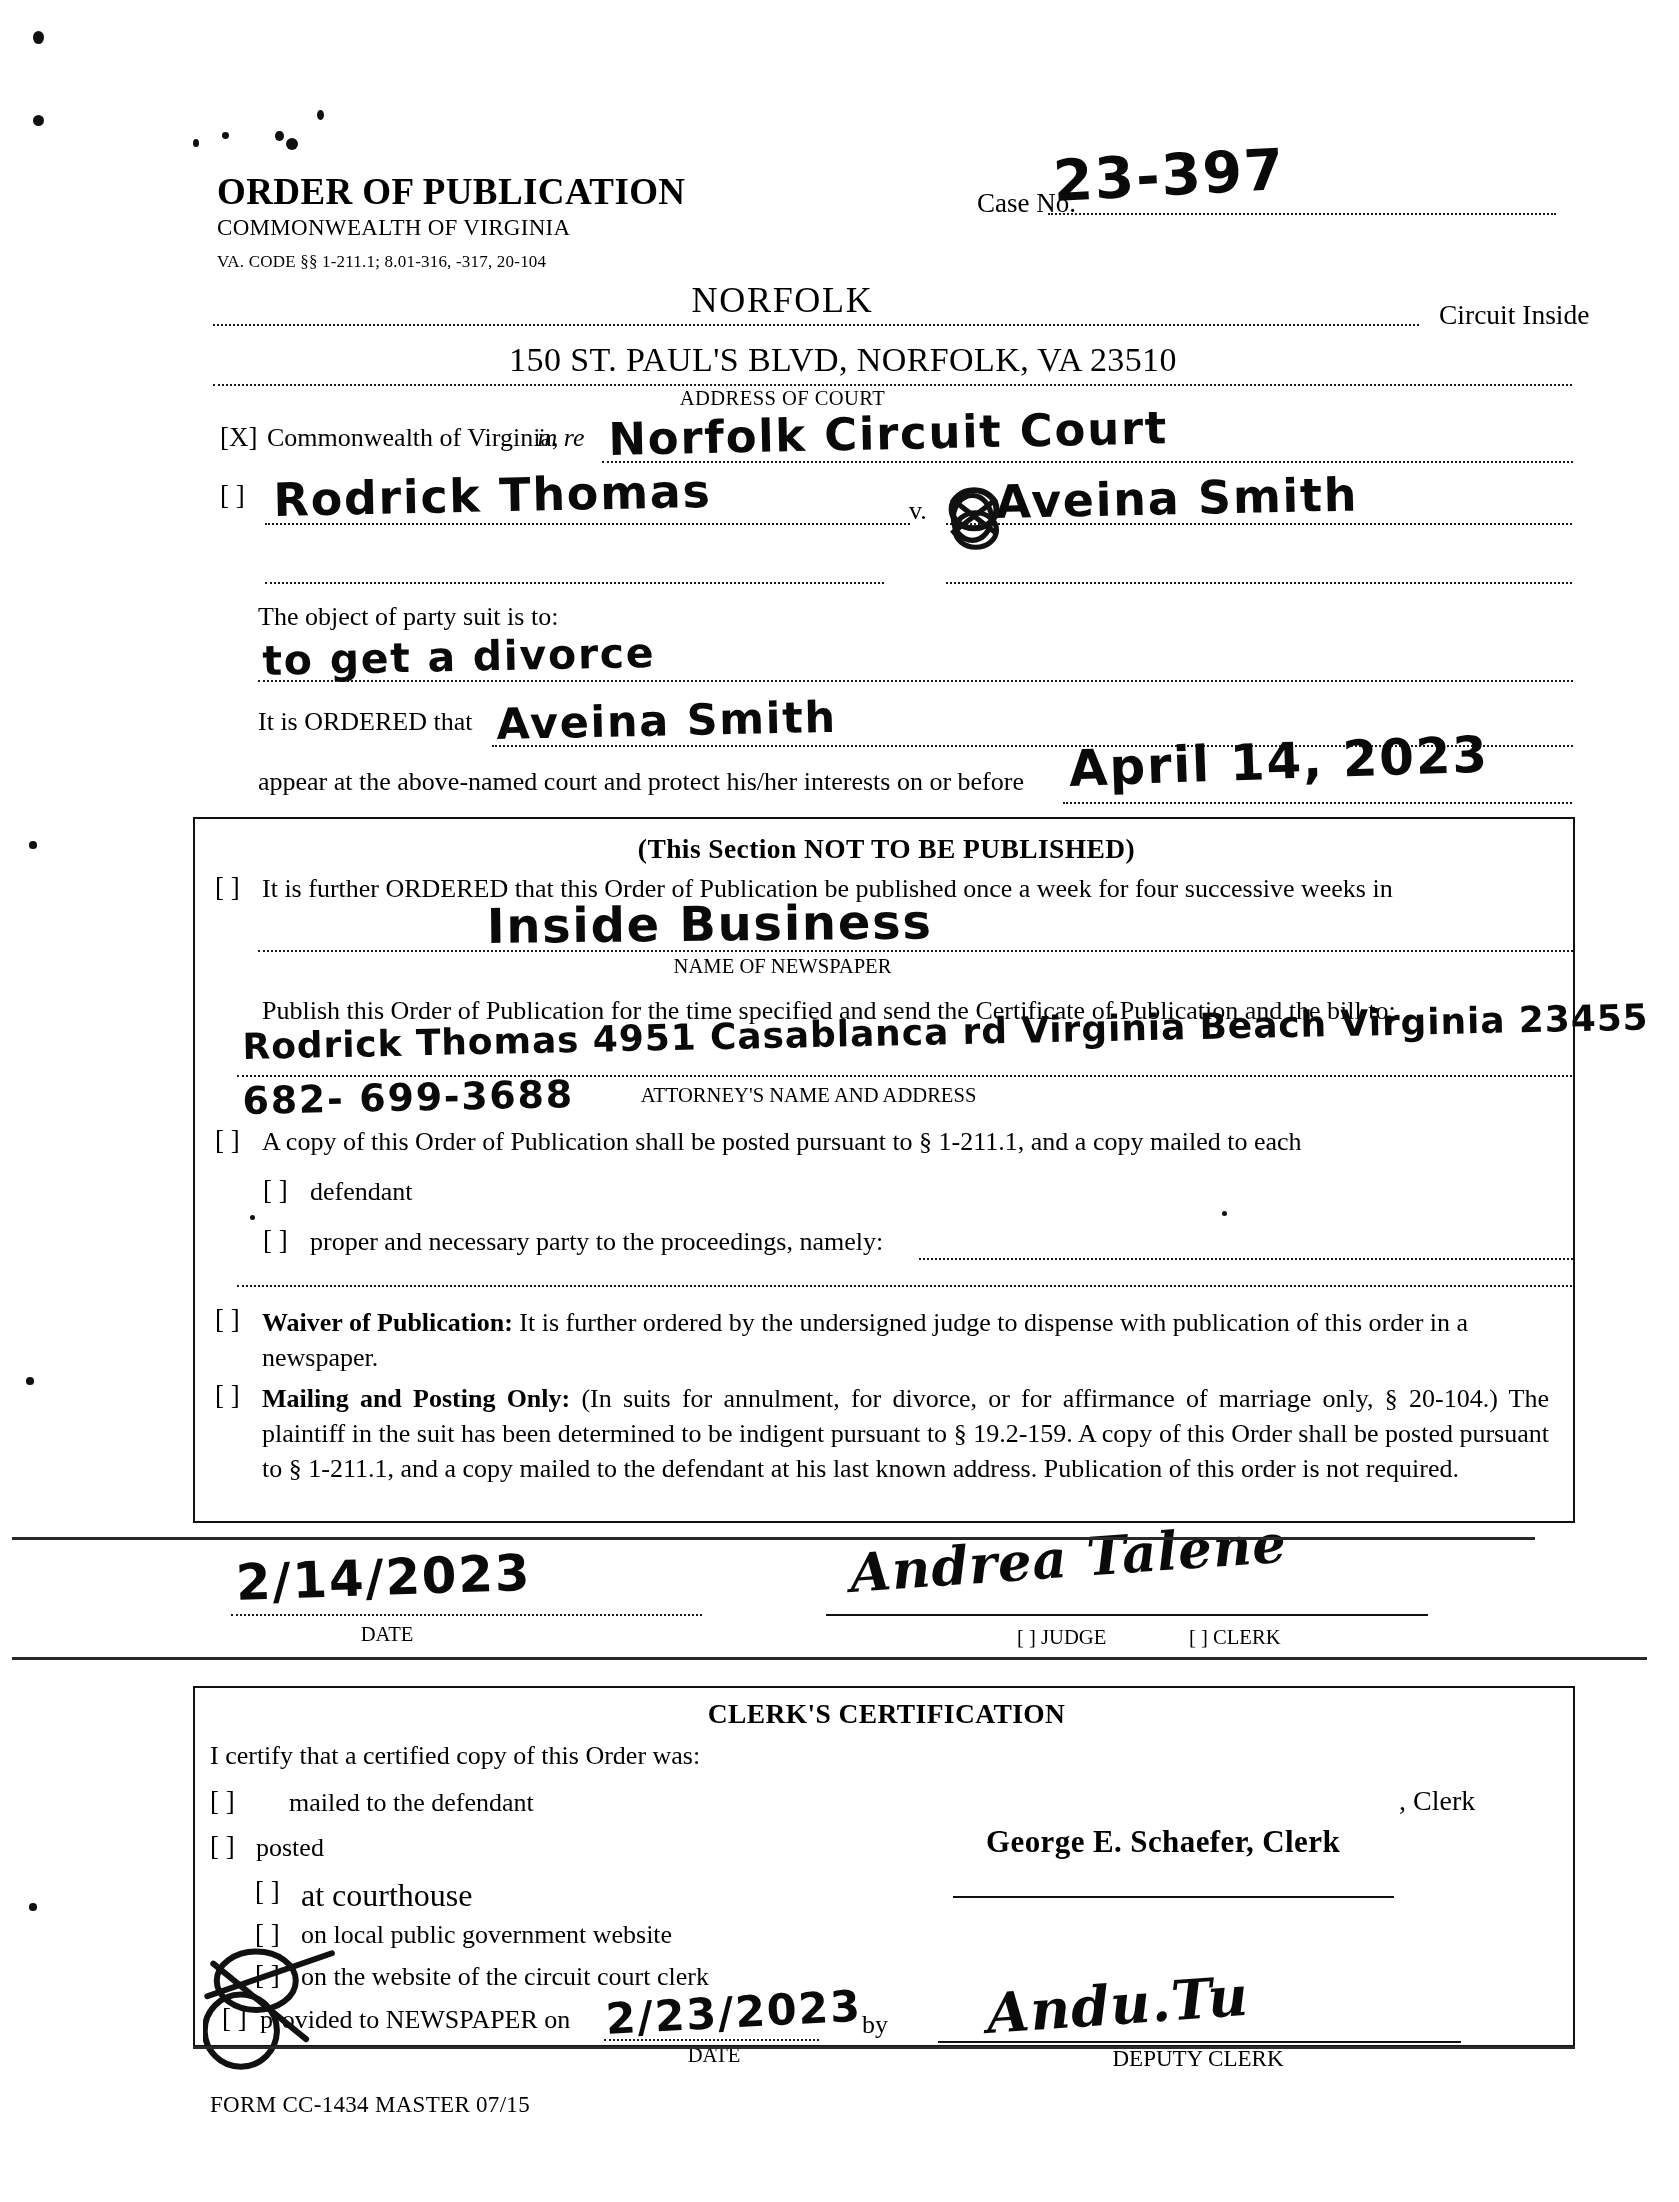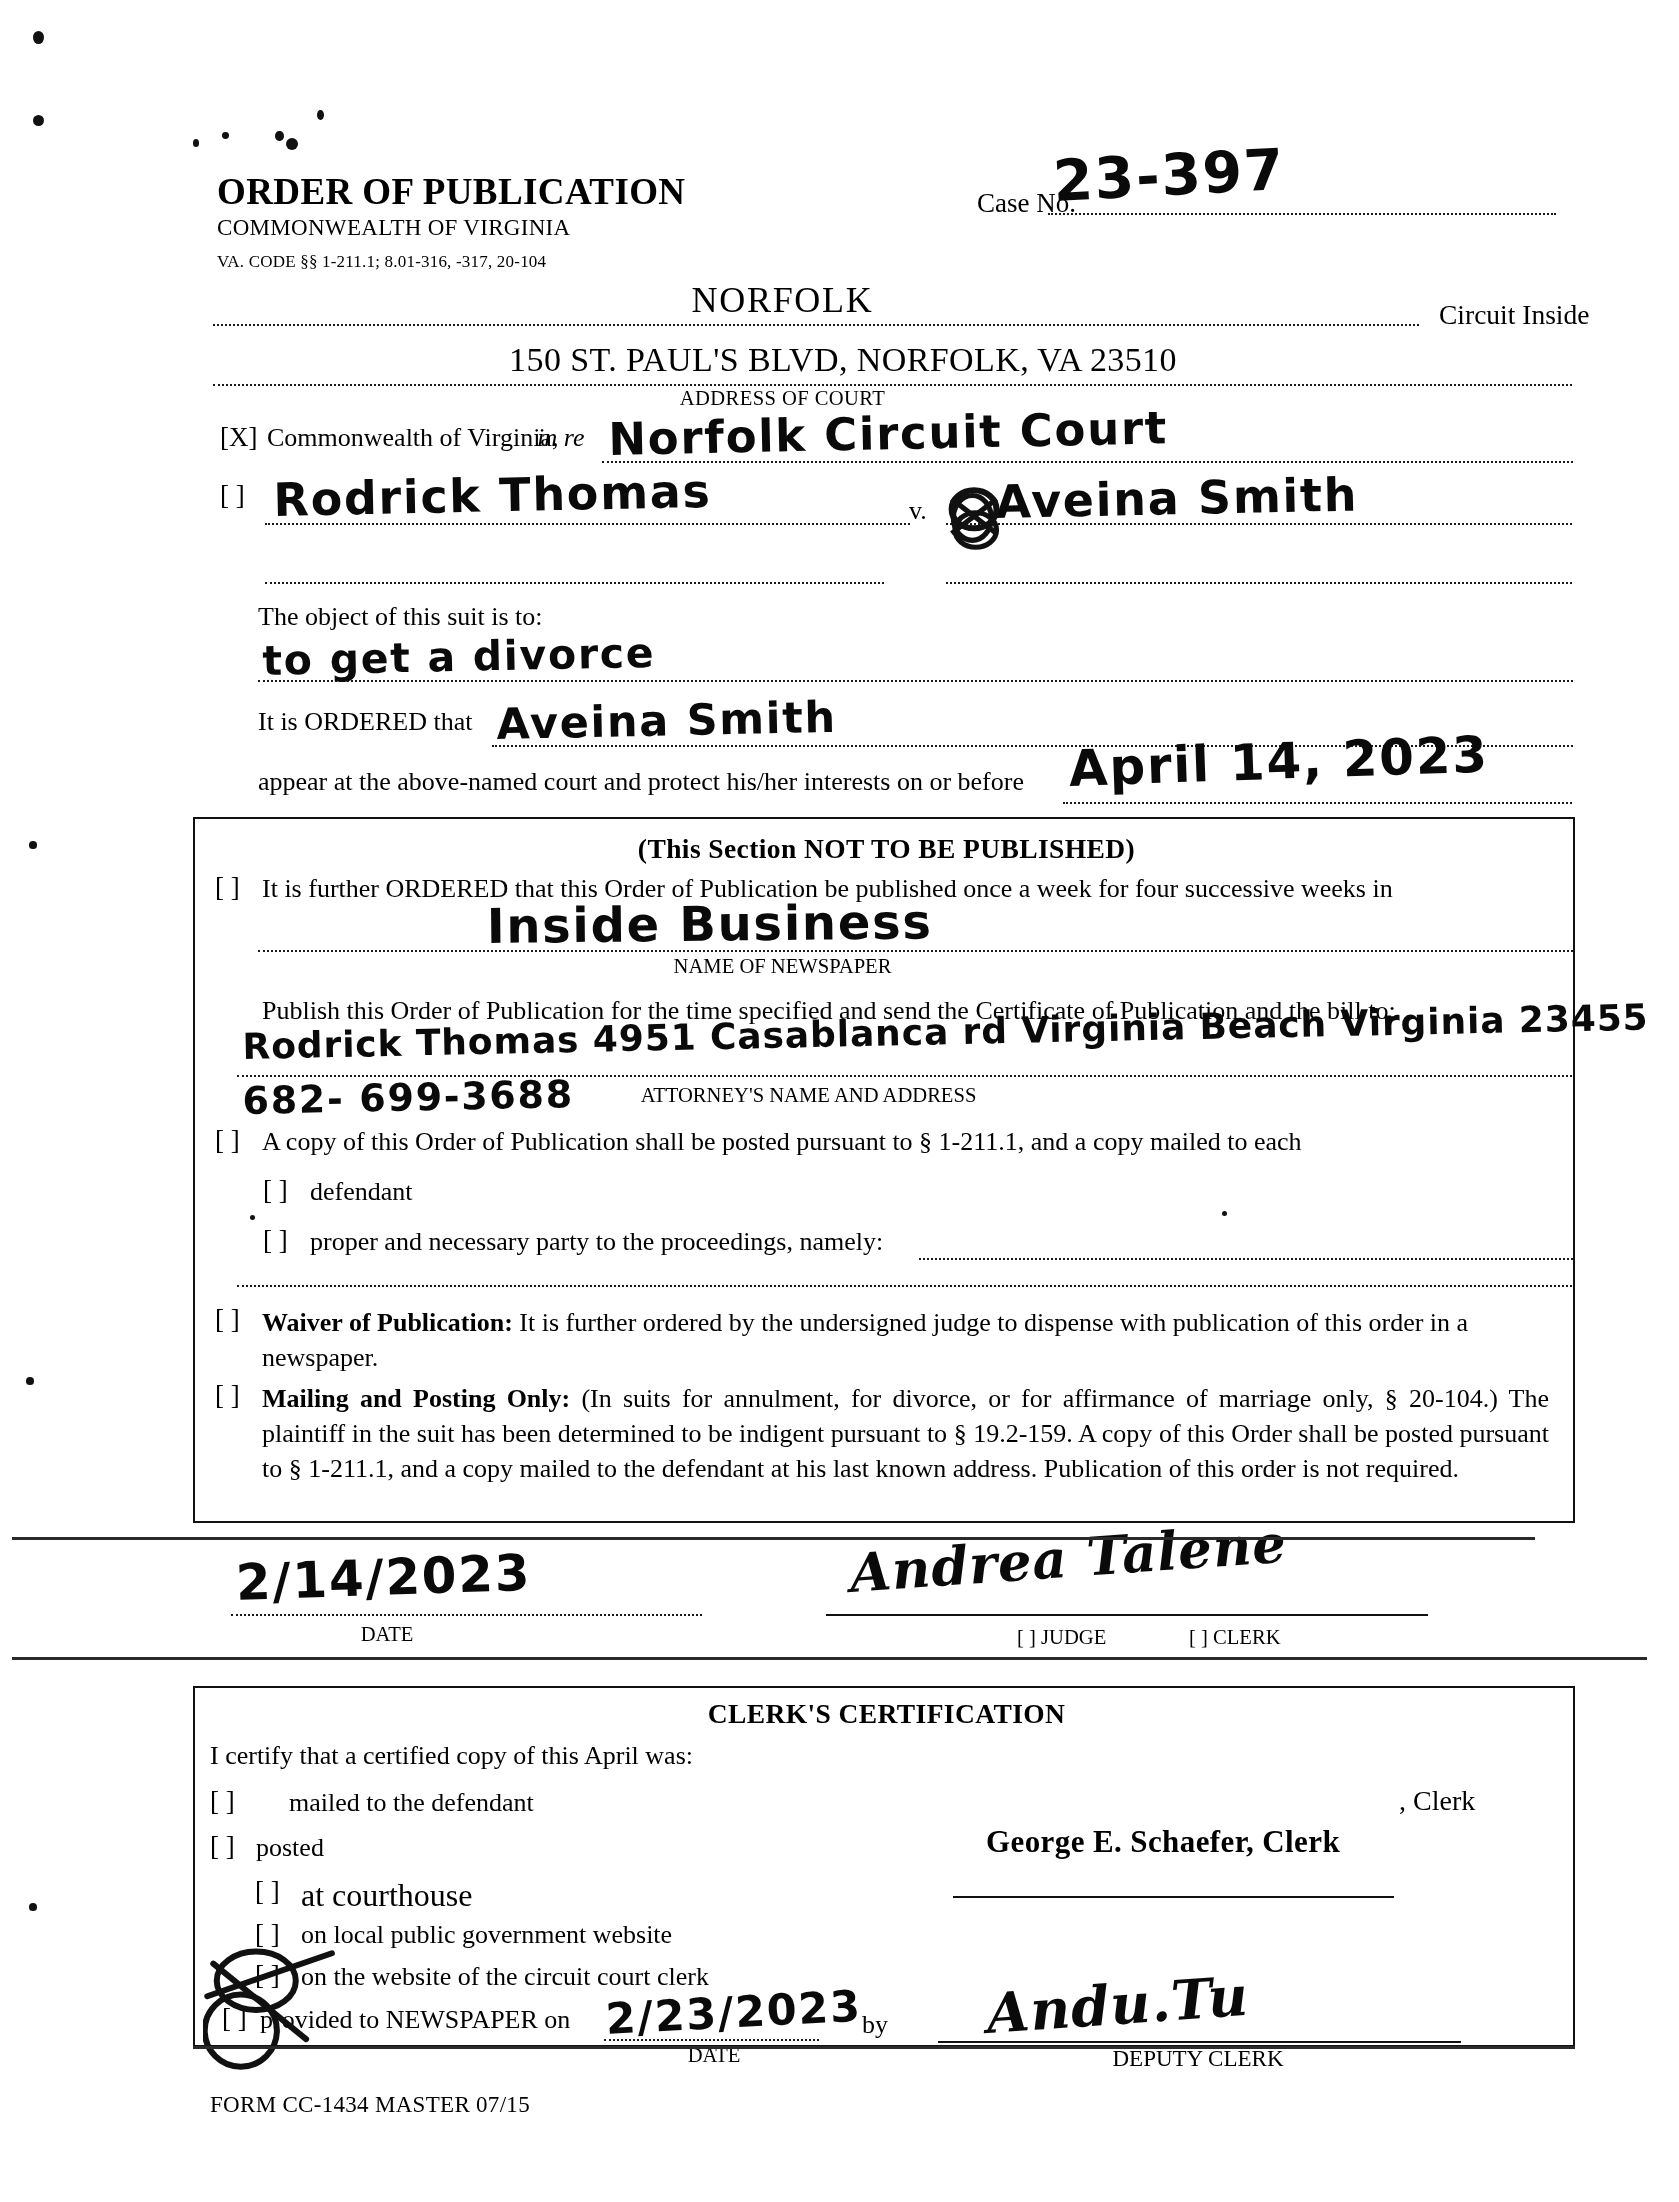--- a/index.html
+++ b/index.html
@@ -135,21 +135,21 @@
   <svg class="abs" width="69" height="95" style="left:943px;top:473px;" viewBox="0 0 80 110">
     <ellipse cx="36" cy="42" rx="26" ry="22" fill="none" stroke="#111" stroke-width="7"></ellipse>
     <ellipse cx="34" cy="52" rx="22" ry="26" fill="none" stroke="#111" stroke-width="6"></ellipse>
     <ellipse cx="38" cy="66" rx="24" ry="20" fill="none" stroke="#111" stroke-width="6"></ellipse>
     <path d="M10 30 L62 70 M62 30 L10 70" stroke="#111" stroke-width="6" fill="none"></path>
   </svg>
 
   <div class="dotline" style="left:265px;top:582px;width:619px;"></div>
   <div class="dotline" style="left:946px;top:582px;width:626px;"></div>
 
-  <div class="abs" style="left:258px;top:602px;font-size:26px;">The object of this suit is to:</div>
+  <div class="abs" style="left:258px;top:602px;font-size:26px;">The object of party suit is to:</div>
   <div class="dotline" style="left:258px;top:680px;width:1315px;"></div>
   <div class="hand" style="left:263px;top:637px;font-size:41px;">to get a divorce</div>
 
   <div class="abs" style="left:258px;top:707px;font-size:26px;">It is ORDERED that</div>
   <div class="dotline" style="left:492px;top:745px;width:1081px;"></div>
   <div class="hand" style="left:497px;top:699px;font-size:43px;">Aveina Smith</div>
 
   <div class="abs" style="left:258px;top:767px;font-size:26px;">appear at the above-named court and protect his/her interests on or before</div>
   <div class="dotline" style="left:1063px;top:802px;width:509px;"></div>
   <div class="hand" style="left:1070px;top:740px;font-size:50px;transform:rotate(-2deg);">April 14, 2023</div>
@@ -204,21 +204,21 @@
   <div class="abs" style="left:1017px;top:1626px;font-size:20.6px;">[ ] JUDGE</div>
   <div class="abs" style="left:1189px;top:1626px;font-size:20.6px;">[ ] CLERK</div>
 
   <div class="smudge" style="left:12px;top:1537px;width:1523px;height:2.6px;"></div>
   <div class="smudge" style="left:12px;top:1657px;width:1635px;height:3.4px;"></div>
 
   <div class="box" style="left:193px;top:1686px;width:1382px;height:361px;"></div>
 
   <div class="abs center hdr-title" style="left:396px;top:1698px;width:981px;font-size:27.5px;">CLERK'S CERTIFICATION</div>
 
-  <div class="abs" style="left:210px;top:1741px;font-size:26px;">I certify that a certified copy of this April was:</div>
+  <div class="abs" style="left:210px;top:1741px;font-size:26px;">I certify that a certified copy of this Order was:</div>
 
   <div class="cbox" style="left:210px;top:1786px;font-size:27px;">[ ]</div>
   <div class="abs" style="left:256px;top:1788px;font-size:26px;margin-left:33px;">mailed to the defendant</div>
 
   <div class="cbox" style="left:210px;top:1831px;font-size:27px;">[ ]</div>
   <div class="abs" style="left:256px;top:1833px;font-size:26px;">posted</div>
 
   <div class="cbox" style="left:255px;top:1876px;font-size:27px;">[ ]</div>
   <div class="abs" style="left:301px;top:1877px;font-size:32px;">at courthouse</div>
 

